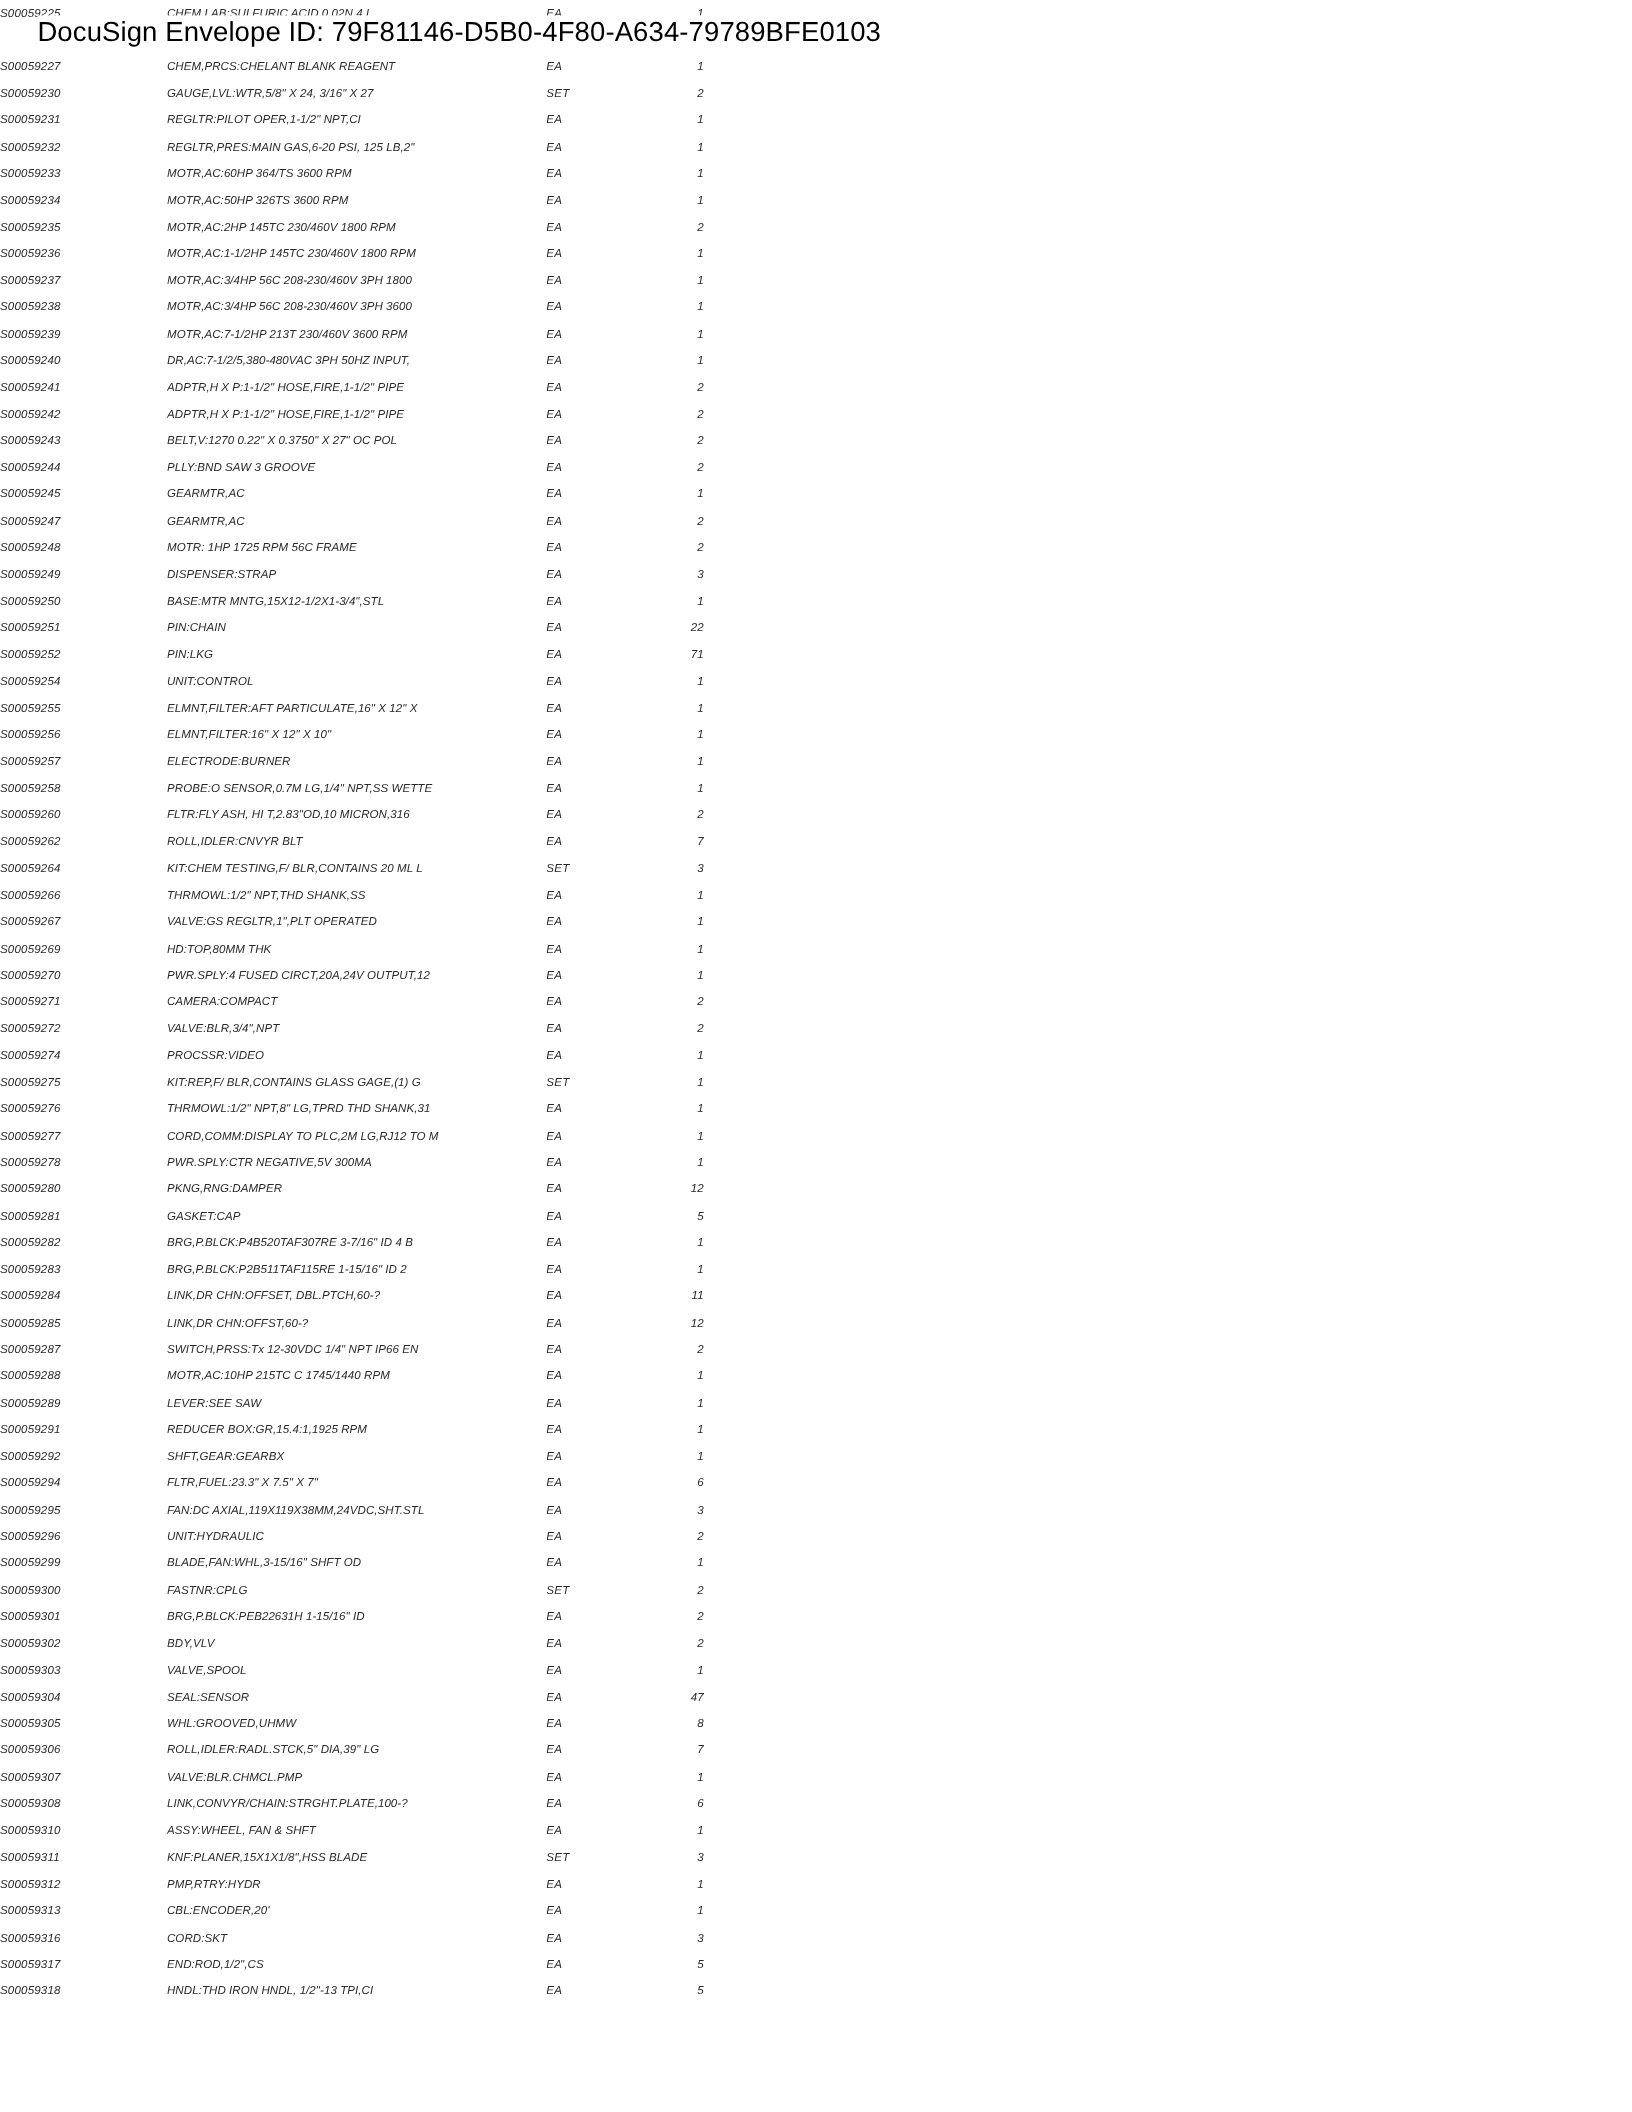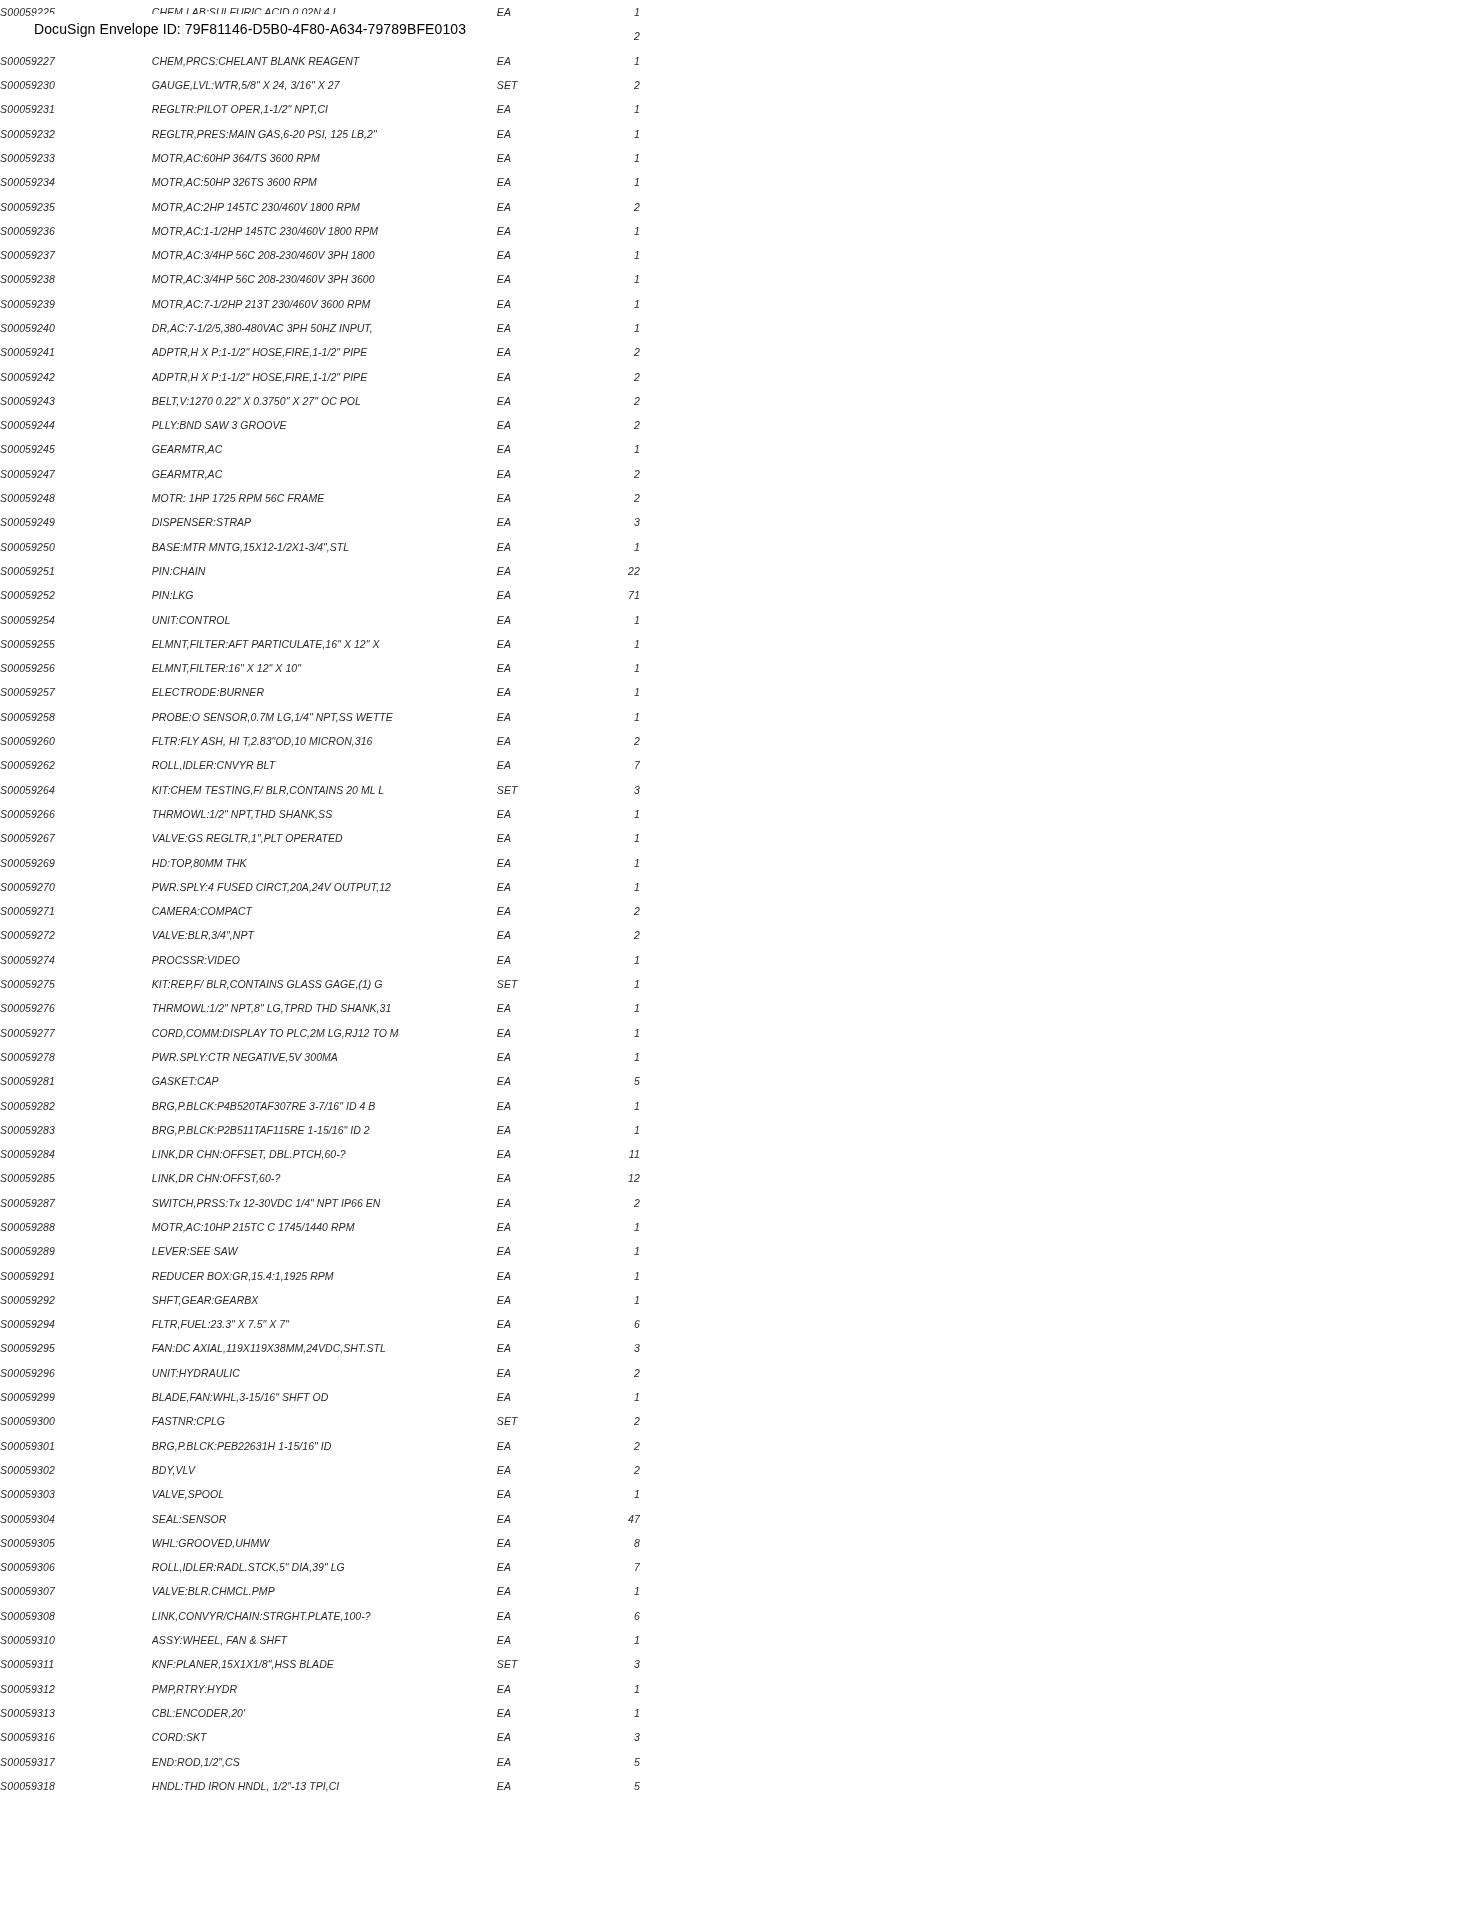--- a/index.html
+++ b/index.html
@@ -14,21 +14,21 @@
     font-family: "Liberation Sans", sans-serif;
     color: #1c1c1c;
     overflow: hidden;
   }
 
   
   #docusign-banner {
     position: absolute;
     top: 14px;
     left: 34px;
-    font-size: 14px;
+    font-size: 25px;
     line-height: 26px;
     letter-spacing: 0.1px;
     color: #000000;
     white-space: nowrap;
     background: #ffffff;
     padding: 2px 6px 3px 0;
     z-index: 5;
     font-family: "Liberation Sans", sans-serif;
   }
 
@@ -349,20 +349,26 @@
         <td class="c-uom">EA</td>
         <td class="c-qty">1</td>
       </tr>
       <tr>
         <td class="c-part">S00059278</td>
         <td class="c-desc">PWR.SPLY:CTR NEGATIVE,5V 300MA</td>
         <td class="c-uom">EA</td>
         <td class="c-qty">1</td>
       </tr>
       <tr>
+        <td class="c-part">S00059280</td>
+        <td class="c-desc">PKNG,RNG:DAMPER</td>
+        <td class="c-uom">EA</td>
+        <td class="c-qty">12</td>
+      </tr>
+      <tr>
         <td class="c-part">S00059281</td>
         <td class="c-desc">GASKET:CAP</td>
         <td class="c-uom">EA</td>
         <td class="c-qty">5</td>
       </tr>
       <tr>
         <td class="c-part">S00059282</td>
         <td class="c-desc">BRG,P.BLCK:P4B520TAF307RE 3-7/16" ID 4 B</td>
         <td class="c-uom">EA</td>
         <td class="c-qty">1</td>

